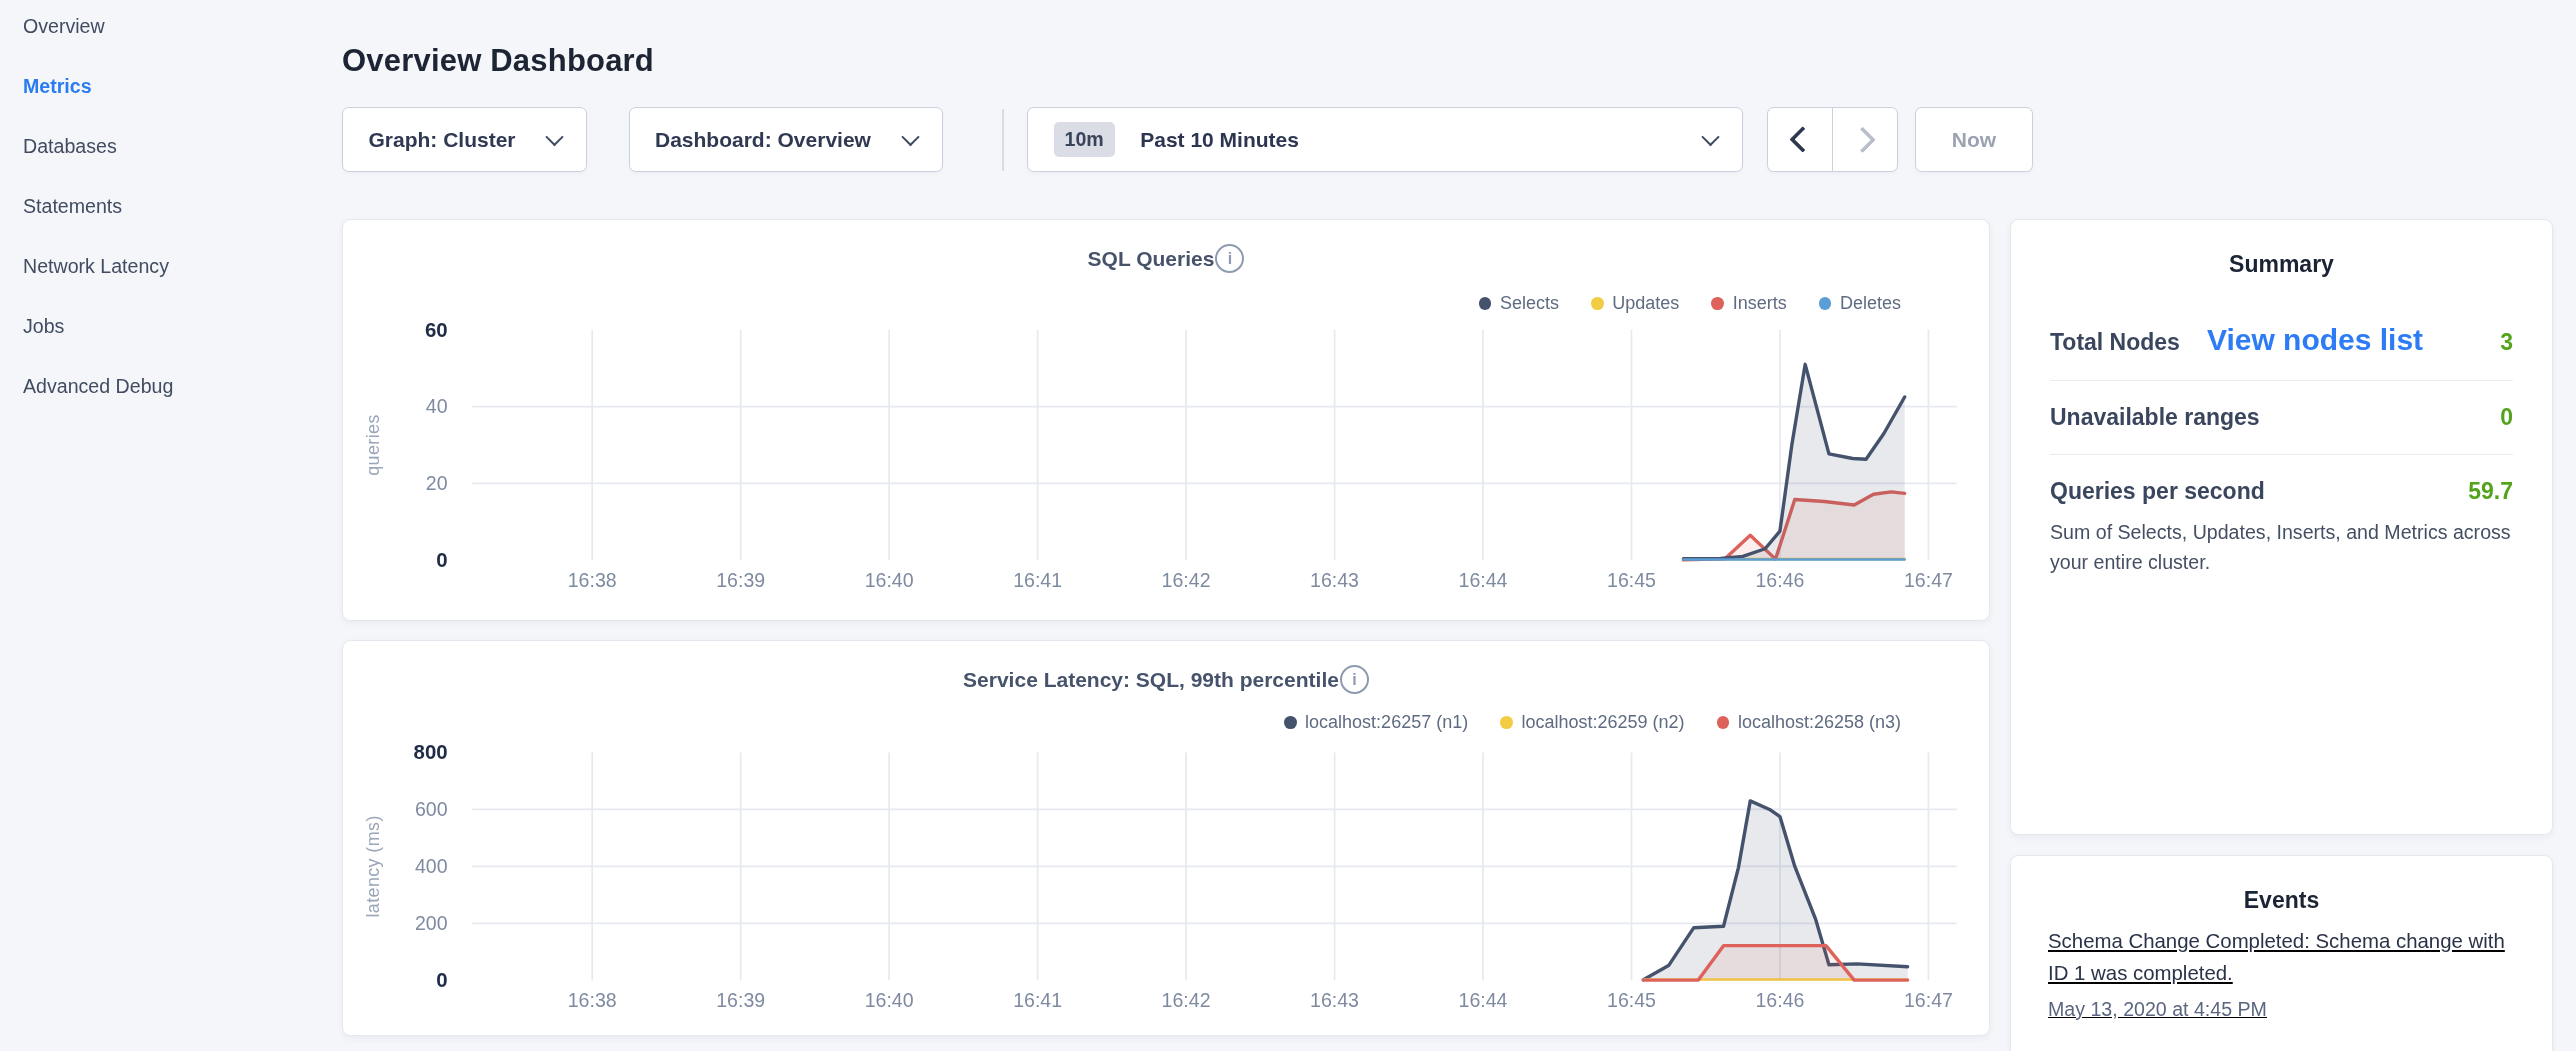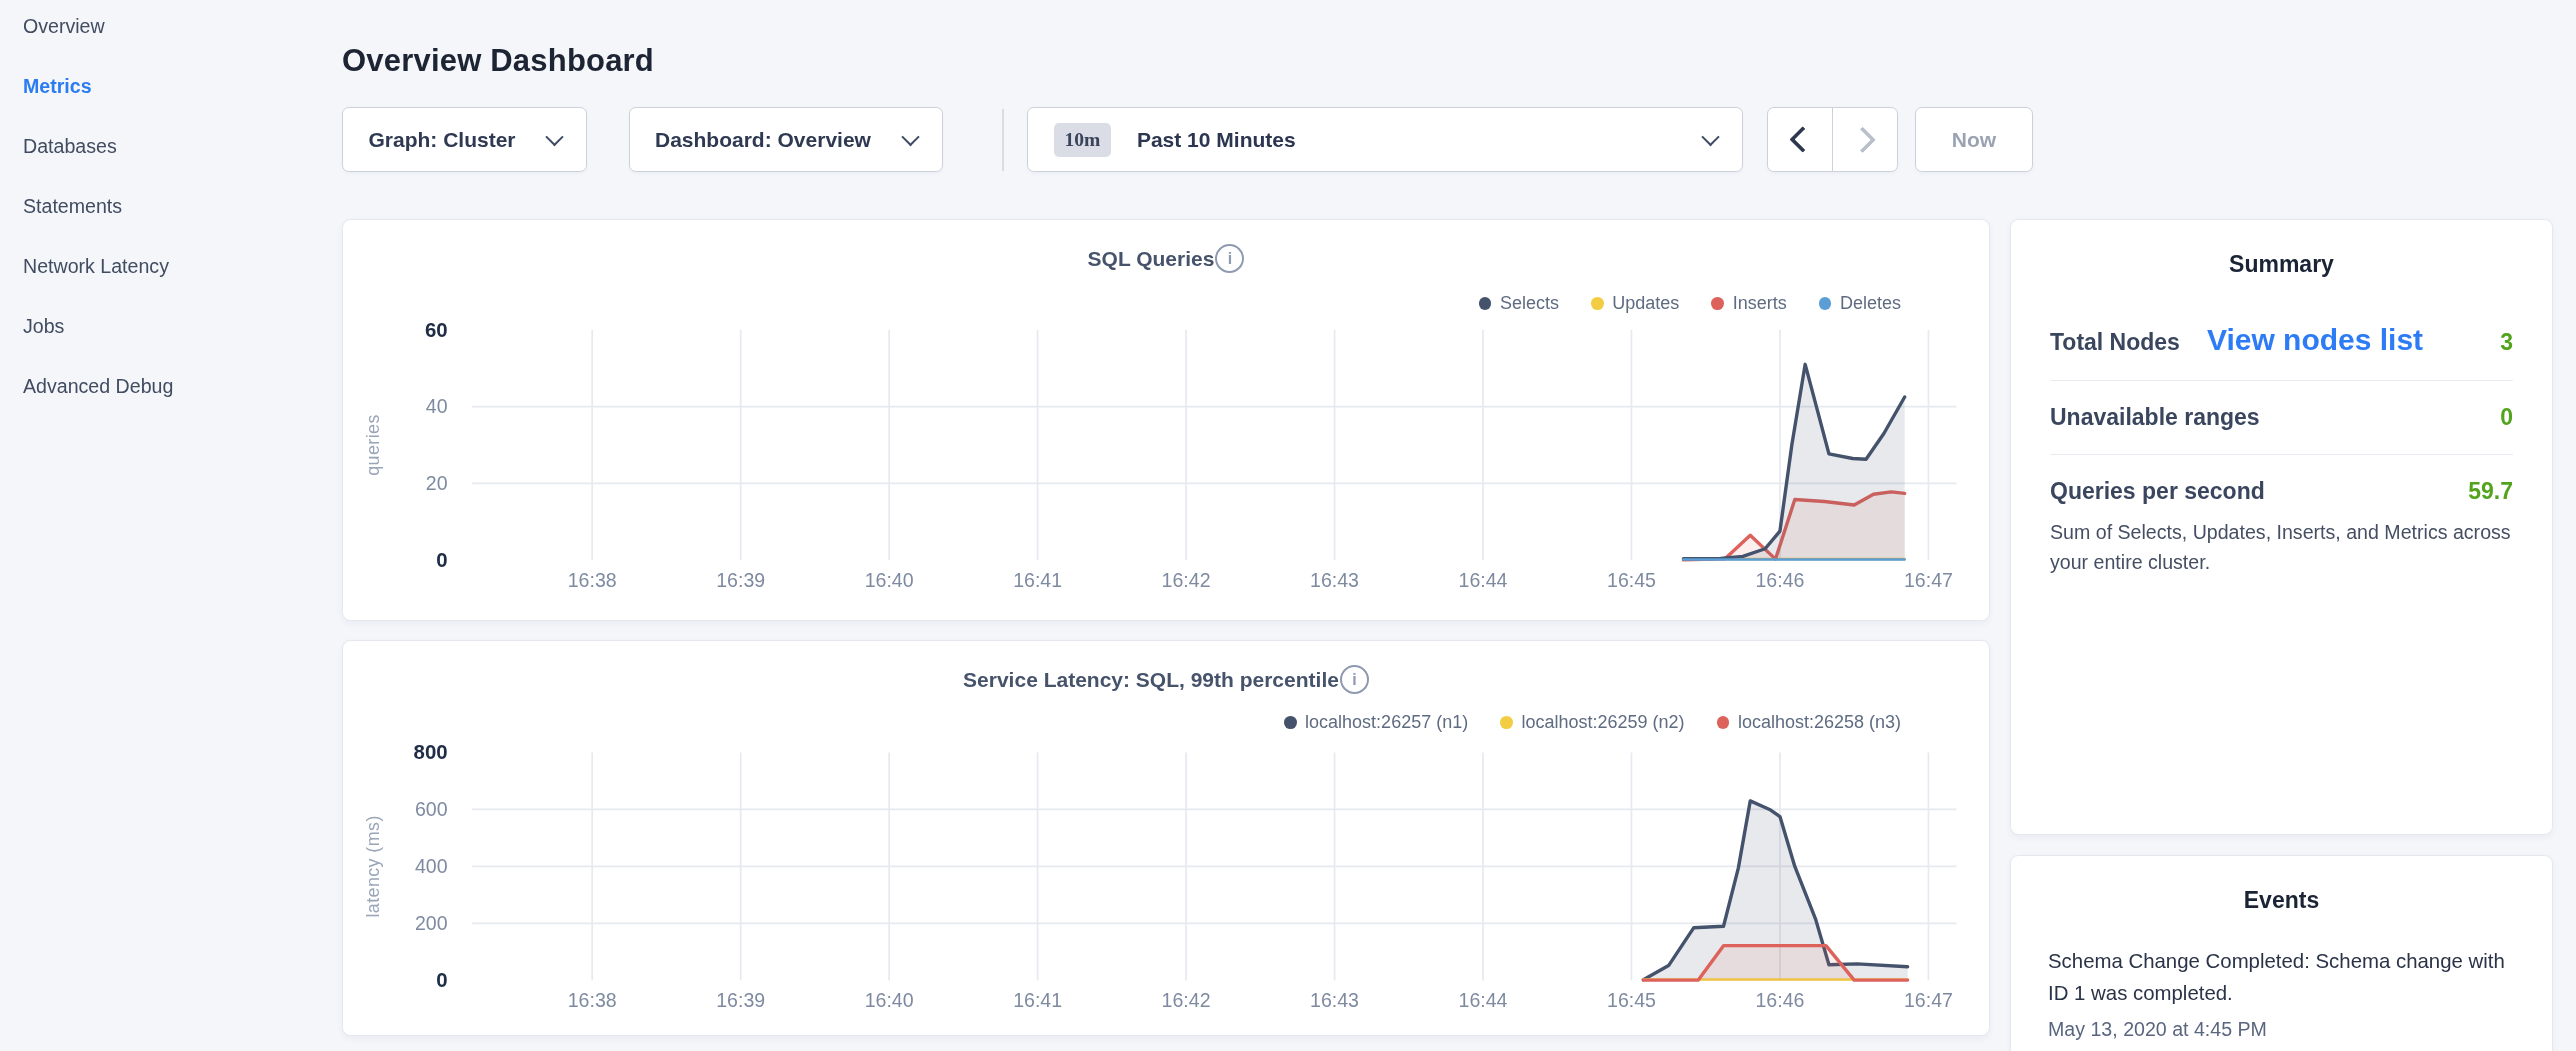--- a/index.html
+++ b/index.html
@@ -16,21 +16,21 @@
   
   .page-title{position:absolute;left:342px;top:22px;font-size:31px;font-weight:600;color:#1d2433;letter-spacing:0.2px;}
   
   .ctl{position:absolute;top:107px;height:65px;background:#fff;border:1.7px solid #cbd0da;border-radius:6.8px;
        box-sizing:border-box;display:flex;align-items:center;box-shadow:0 1.7px 3.4px rgba(60,70,95,0.04);cursor:pointer;}
   .ctl-label{font-size:21px;font-weight:bold;color:#2f3a52;}
   #graph-dd{left:342px;width:245px;padding:0 25.5px;justify-content:space-between;}
   #dash-dd{left:629px;width:314px;padding:0 25px;justify-content:space-between;}
   .controls-divider{position:absolute;left:1002px;top:109px;width:1.7px;height:62px;background:#d8dce3;}
   #time-picker{left:1027px;width:716px;padding:0 25.5px;}
-  .tw-badge{background:#dadde6;border-radius:5.1px;padding:6px 11px;font-size:19.6px;font-weight:bold;color:#39435a;margin-right:25.5px;font-family:Liberation Serif, serif;}
+  .tw-badge{background:#dadde6;border-radius:5.1px;padding:6px 11px;font-size:19.6px;font-weight:bold;color:#39435a;margin-right:25.5px;}
   #time-picker .ctl-label{color:#2c3650;}
   #time-picker .spacer{flex:1;}
   #arrow-group{left:1767px;width:131px;padding:0;}
   .arrow-half{width:64px;height:100%;display:flex;align-items:center;justify-content:center;}
   .arrow-half + .arrow-half{border-left:1.7px solid #cbd0da;}
   #now-btn{left:1915px;width:118px;justify-content:center;font-size:21px;font-weight:bold;color:#9ba3b3;}
   .chev{display:inline-block;border-style:solid;}
   .chev-down{width:11px;height:11px;border-width:0 0 2.6px 2.6px;border-color:#3d4a62;transform:rotate(-45deg) translate(1.7px,-1.7px);}
   .chev-left{width:15.3px;height:15.3px;border-width:0 0 4.3px 4.3px;border-color:#2e3950;transform:rotate(45deg);margin-left:5.1px;border-radius:1.7px;}
   .chev-right{width:15.3px;height:15.3px;border-width:0 0 4.3px 4.3px;border-color:#b9bfcb;transform:rotate(225deg);margin-right:5.1px;border-radius:1.7px;}
@@ -55,21 +55,21 @@
   
   .panel-heading{margin:0;padding-top:31px;text-align:center;font-size:23px;font-weight:bold;color:#1b2434;}
   .srow{padding:23px 0;border-bottom:1.7px solid #e9ebf1;}
   .srow:first-of-type{margin-top:22px;}
   .srow:last-of-type{border-bottom:none;}
   .srow-top{display:flex;align-items:baseline;}
   .srow-label{font-size:23px;font-weight:bold;color:#3a465e;}
   .srow-link{font-size:30px;font-weight:bold;color:#2d7cf6;margin-left:27px;text-decoration:none;cursor:pointer;}
   .srow-value{margin-left:auto;font-size:23px;font-weight:bold;color:#53a31d;white-space:nowrap;}
   .srow-desc{margin:12px 0 0 0;font-size:19.6px;line-height:1.55;color:#454f63;}
-  .event-item{margin-top:32px;}
+  .event-item{margin-top:12px;text-decoration:underline;}
   .event-msg{margin:0;font-size:20.4px;line-height:1.55;color:#2a3347;}
   .event-time{margin:8.5px 0 0 0;font-size:19.6px;color:#5a6680;}
 </style>
 </head>
 <body>
 
 <nav class="sidebar">
   <ul id="sidebar-list" style="list-style:none;margin:0;padding:0;">
       <li class="side-item">Overview</li>
       <li class="side-item active">Metrics</li>

